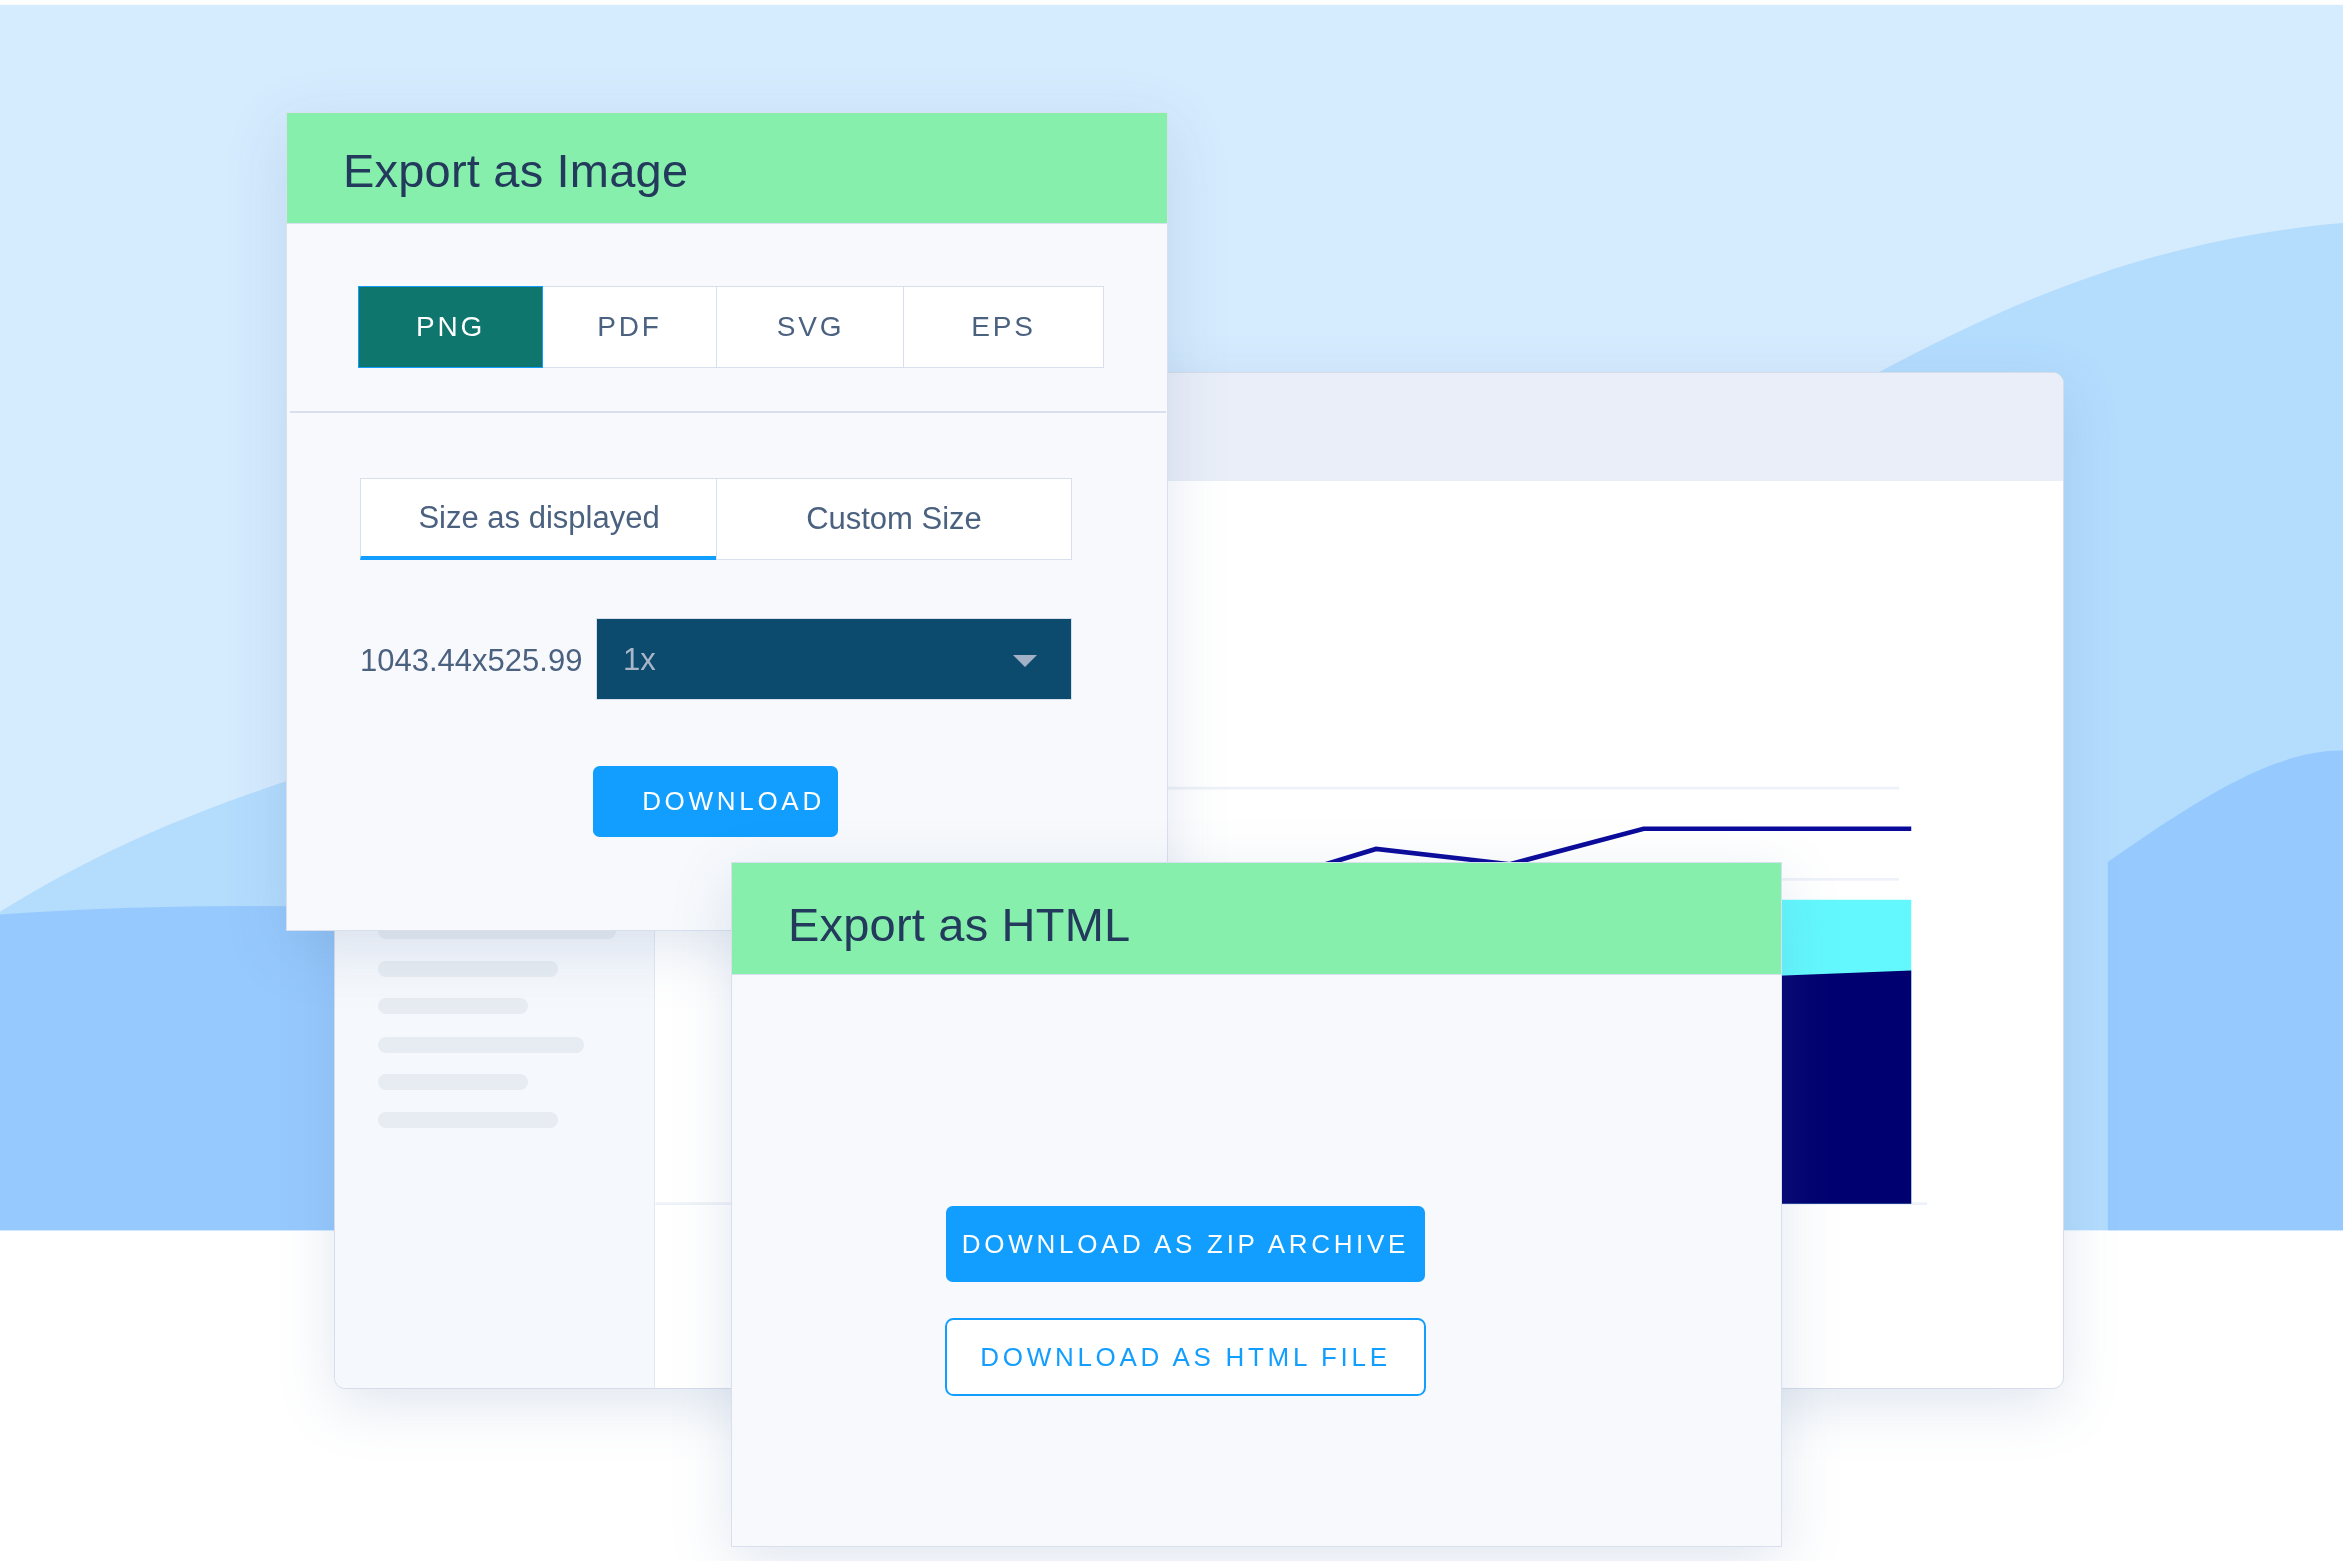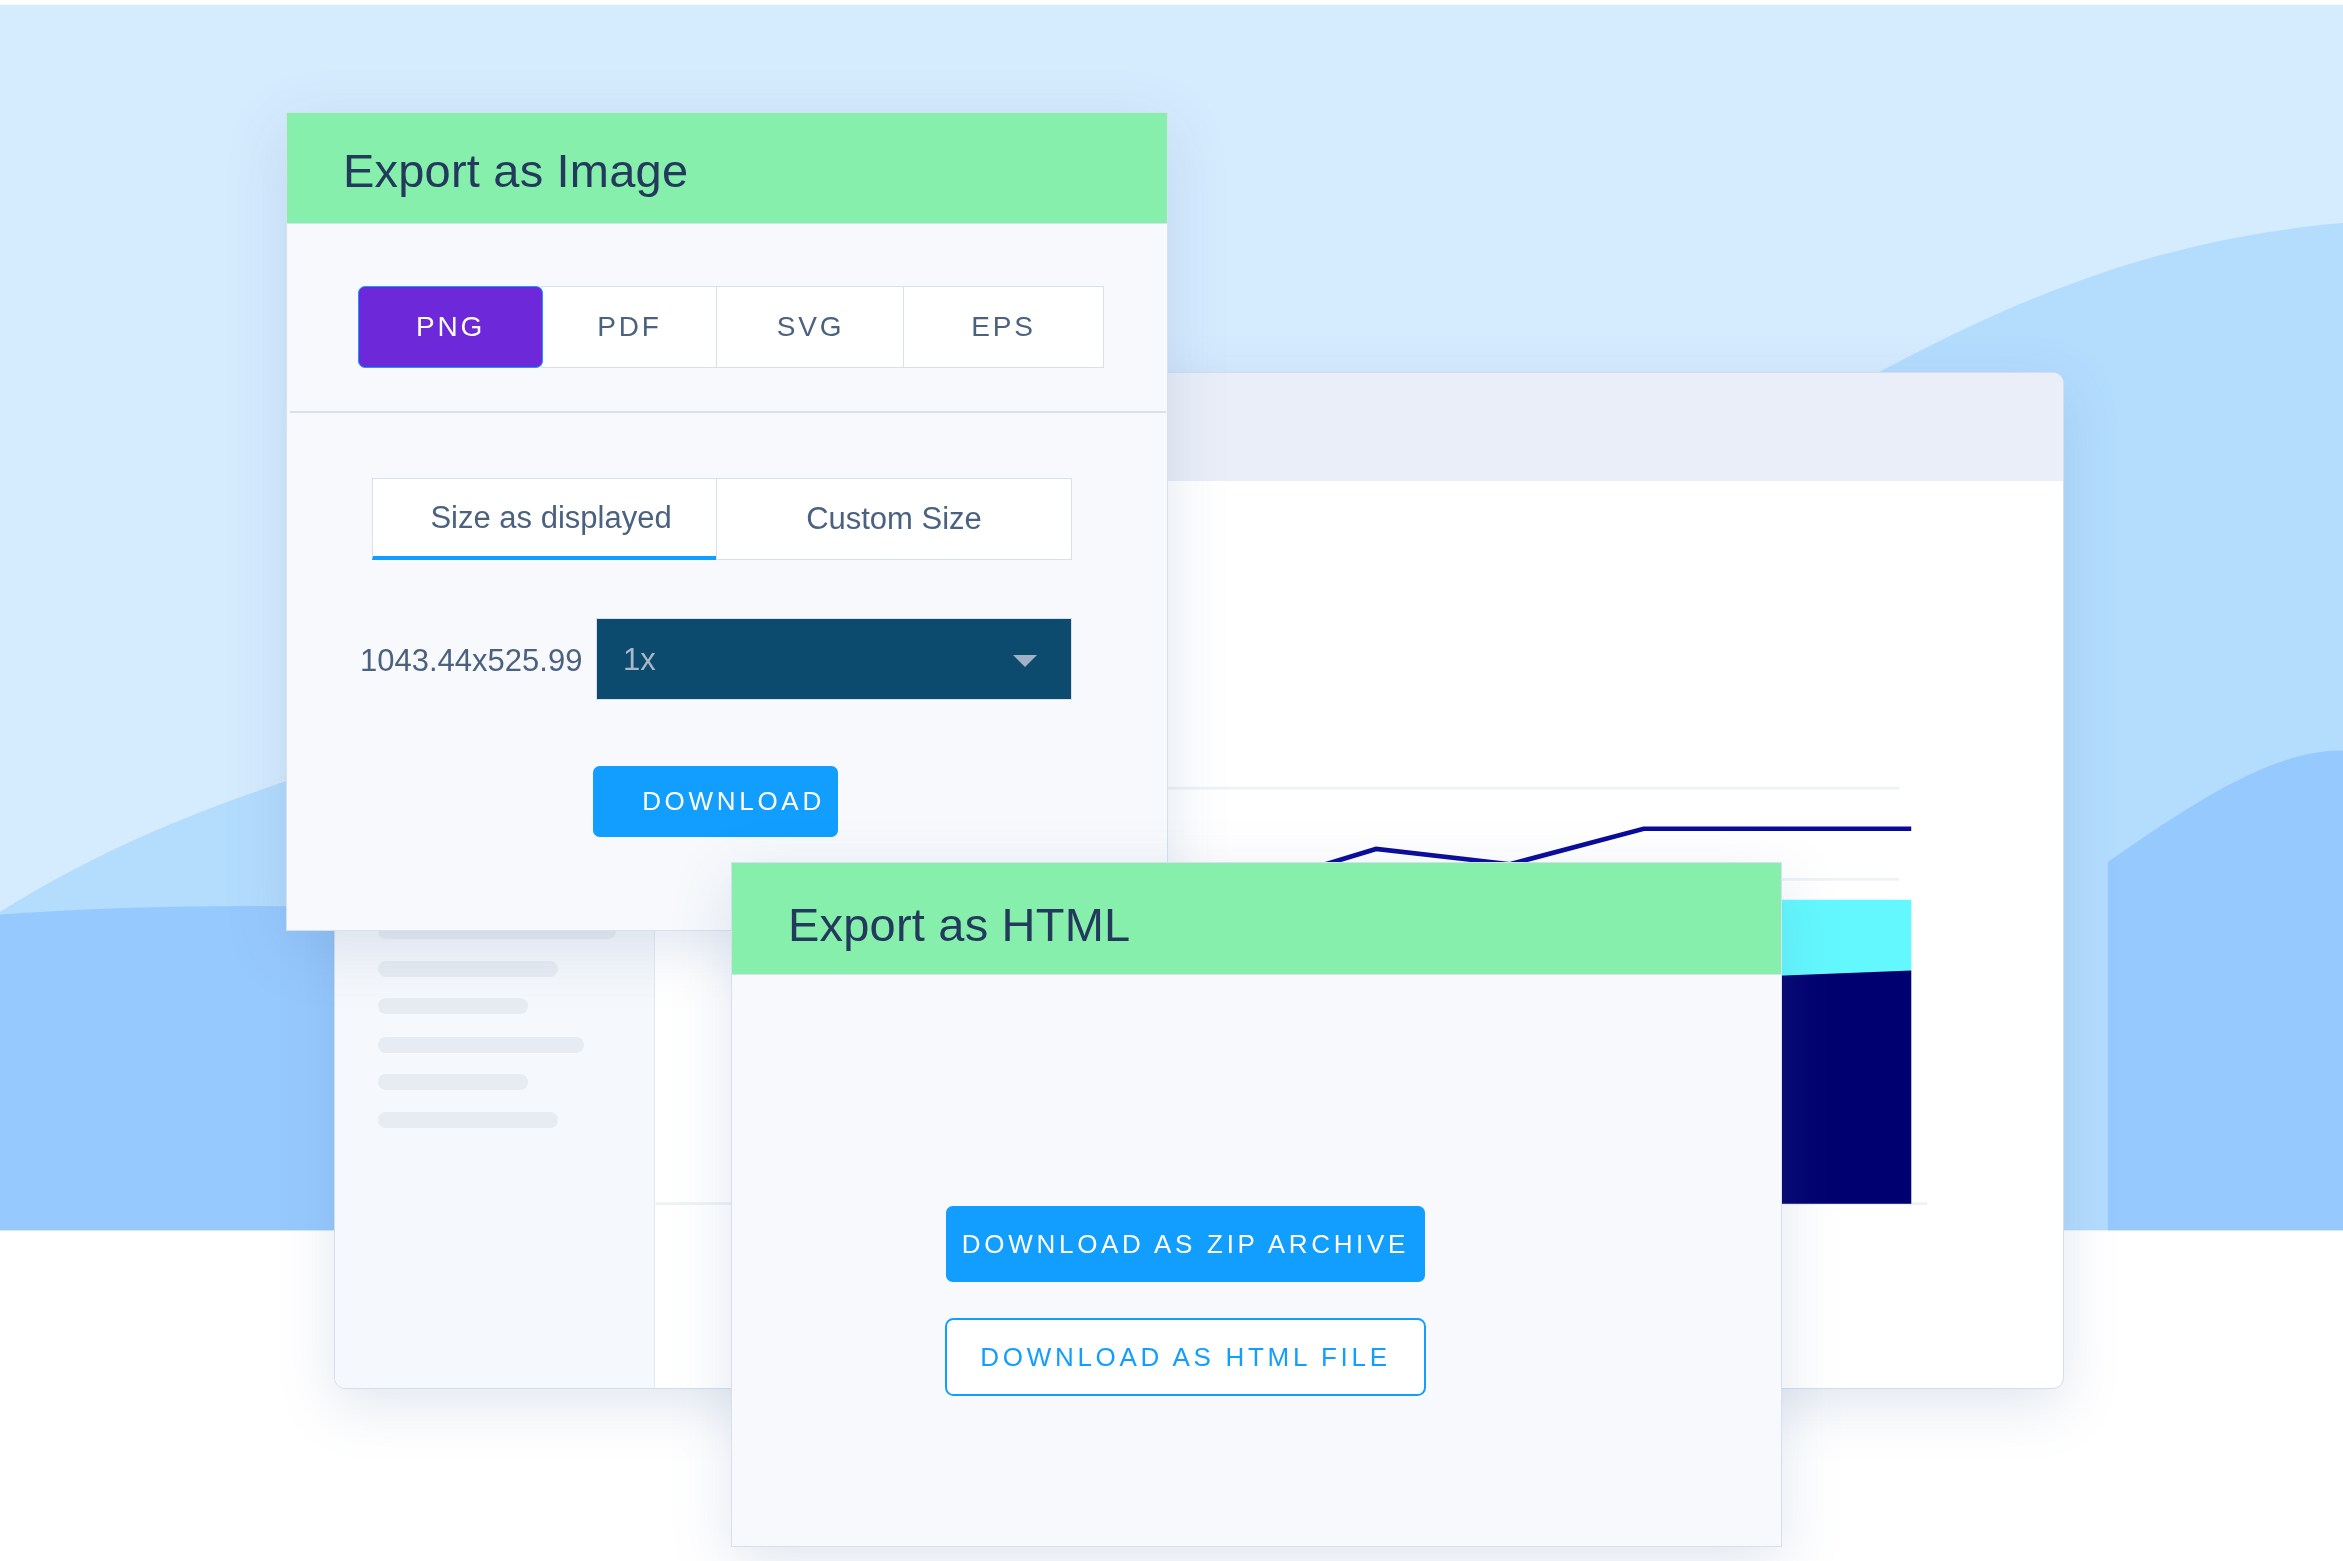--- a/index.html
+++ b/index.html
@@ -19,21 +19,21 @@
   .panel { background:#f7f9fc; border:1.9px solid #d7e0ec; box-sizing:border-box; }
   .panel-header { position:absolute; left:0; top:0; width:100%; background:#86efac; border-bottom:1.9px solid #d7e0ec; box-sizing:border-box; }
   .panel-title { position:absolute; left:56px; font-size:47px; color:#233a5c; font-weight:normal; letter-spacing:0.2px; }
 
   #image-panel { left:286px; top:112px; width:882px; height:819px; }
   #image-panel .panel-header { height:111px; }
   #image-panel .panel-title { top:30px; }
 
   .seg { position:absolute; display:flex; align-items:center; justify-content:center; box-sizing:border-box; cursor:pointer; }
   .fmt-tab { top:173px; height:82px; background:#ffffff; border:1.9px solid #d7e0ec; color:#4b6180; font-size:28px; letter-spacing:2.8px; }
-  .fmt-tab.active { background:#6d28d9; color:#ffffff; border-color:#129efe; border-radius:7px; z-index:2; }
+  .fmt-tab.active { background:#0f766e; color:#ffffff; border-color:#129efe; border-radius:0; z-index:2; }
   #sep-line { left:2.8px; top:298px; width:876px; height:1.9px; background:#d7e0ec; }
 
   .size-tab { top:365px; height:82px; background:#ffffff; border:1.9px solid #d7e0ec; color:#4b6180; font-size:31px; }
   .size-tab.active { border-bottom:4.7px solid #129efe; }
 
   #size-label { left:73px; top:530px; font-size:31px; color:#4b6180; }
   #scale-select { left:309px; top:505px; width:476px; height:82px; background:#0c4a6e; border:1.9px solid #d7e0ec; box-sizing:border-box; cursor:pointer; }
   #scale-value { position:absolute; left:26px; top:22.5px; font-size:31px; color:#a9b6c8; }
   #scale-arrow { position:absolute; right:34px; top:36px; width:0; height:0; border-left:12px solid transparent; border-right:12px solid transparent; border-top:12px solid #a3b1c6; }
 
@@ -92,21 +92,21 @@
   </div>
   <div class="seg fmt-tab" style="left:429px;width:189px;">
     <span>SVG</span>
   </div>
   <div class="seg fmt-tab" style="left:616px;width:201px;">
     <span>EPS</span>
   </div>
 
   <div id="sep-line" class="abs"></div>
 
-  <div class="seg size-tab active" style="left:73px;width:358px;margin-left:12px;">
+  <div class="seg size-tab active" style="left:73px;width:358px;">
     <span>Size as displayed</span>
   </div>
   <div class="seg size-tab" style="left:429px;width:356px;">
     <span>Custom Size</span>
   </div>
 
   <div id="size-label" class="abs">1043.44x525.99</div>
   <div id="scale-select" class="abs">
     <span id="scale-value">1x</span>
     <span id="scale-arrow"></span>

